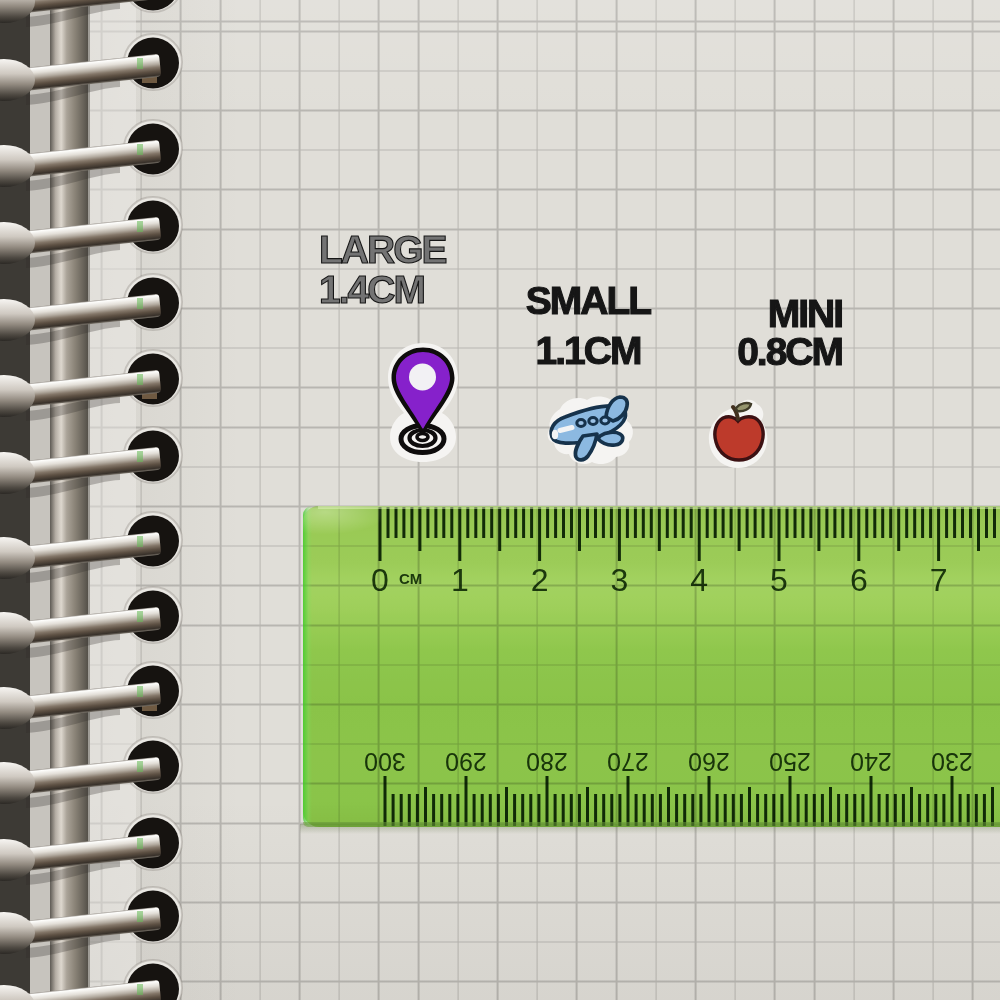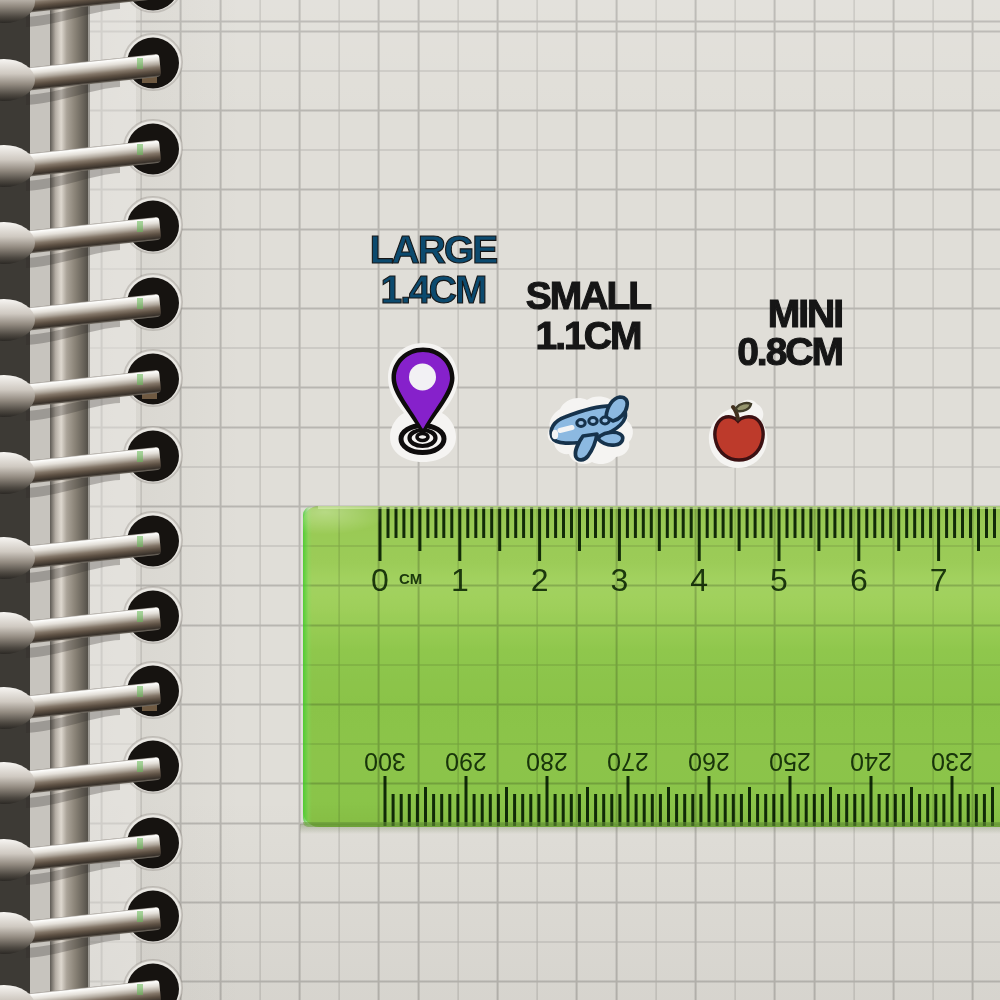--- a/index.html
+++ b/index.html
@@ -277,25 +277,25 @@
 <div class="abs" style="left:303px;top:506px;width:9px;height:321px;border-radius:16px 0 0 16px;
   background:linear-gradient(90deg, rgba(70,205,48,0.85), rgba(120,225,90,0.35) 60%, rgba(0,0,0,0));"></div>
 
 <div class="abs" style="left:303px;top:506px;width:110px;height:45px;border-radius:16px 0 0 0;
   background:radial-gradient(90px 32px at 22px 6px, rgba(235,250,210,0.4), rgba(0,0,0,0) 70%);"></div>
 
 <div class="abs" style="left:318px;top:506px;width:682px;height:3px;background:rgba(225,245,190,0.5);"></div>
 
 <div class="abs" style="left:303px;top:822px;width:697px;height:5px;border-radius:0 0 0 14px;background:rgba(110,160,60,0.55);"></div>
 
-<div class="abs" style="left:333px;top:230px;width:200px;text-align:center;color:#0c4a6e;
+<div class="abs" style="left:319px;top:230px;width:200px;text-align:left;color:#737373;
   font-weight:bold;font-size:39px;line-height:40px;letter-spacing:-2px;-webkit-text-stroke:1.1px #161616;">LARGE<br>1.4CM</div>
 
 <div class="abs" style="left:488px;top:276px;width:200px;text-align:center;color:#161616;
-  font-weight:bold;font-size:39px;line-height:40px;letter-spacing:-2px;-webkit-text-stroke:1.1px #161616;">SMALL<br>1.1CM</div>
+  font-weight:bold;font-size:39px;line-height:50px;letter-spacing:-2px;-webkit-text-stroke:1.1px #161616;">SMALL<br>1.1CM</div>
 
 <div class="abs" style="left:642px;top:295px;width:200px;text-align:right;color:#161616;
   font-weight:bold;font-size:39px;line-height:38px;letter-spacing:-2px;-webkit-text-stroke:1.1px #161616;">MINI<br>0.8CM</div>
 
 <svg class="abs" style="left:378px;top:336px;" width="90" height="134" viewBox="0 0 90 134">
 
   <path d="M45,7 C66,7 80,23 80,42 C80,56 72,67 64,77 C72,81 78,91 78,101 C78,116 64,126 45,126 C26,126 12,116 12,101 C12,91 18,81 26,77 C18,67 10,56 10,42 C10,23 24,7 45,7 Z" fill="#f5f4f2"></path>
 
   <ellipse cx="44.5" cy="103" rx="21.5" ry="13.5" fill="none" stroke="#0e0c0c" stroke-width="5"></ellipse>
   <ellipse cx="44.5" cy="102" rx="13" ry="8" fill="none" stroke="#0e0c0c" stroke-width="4.2"></ellipse>

